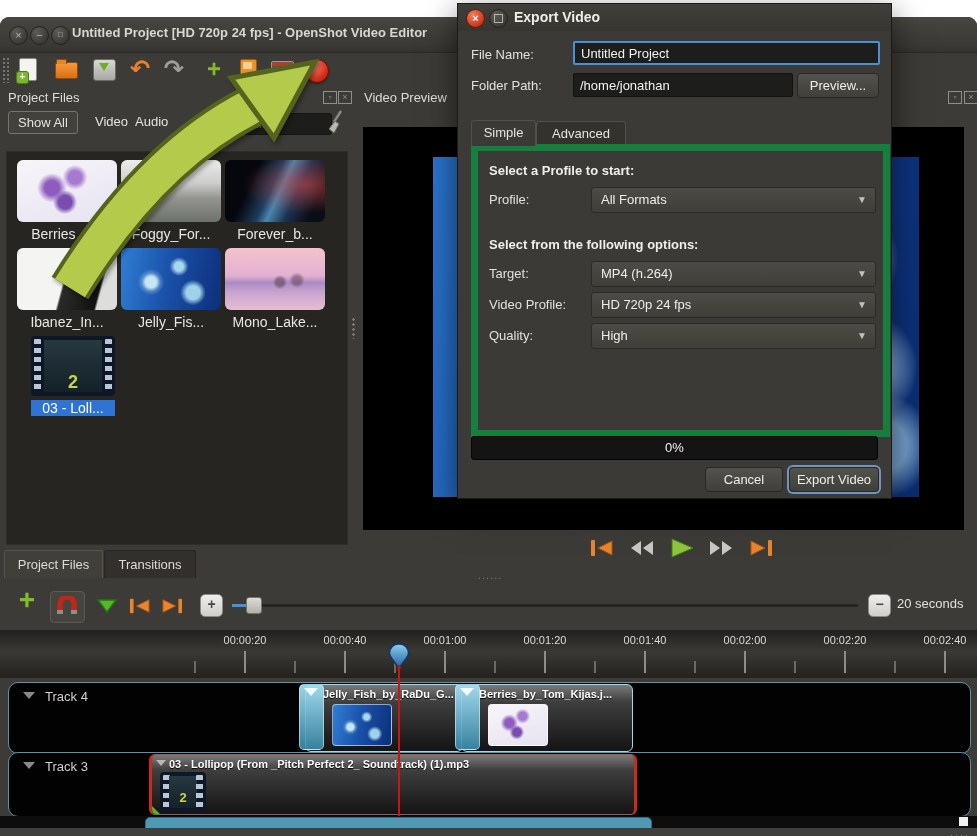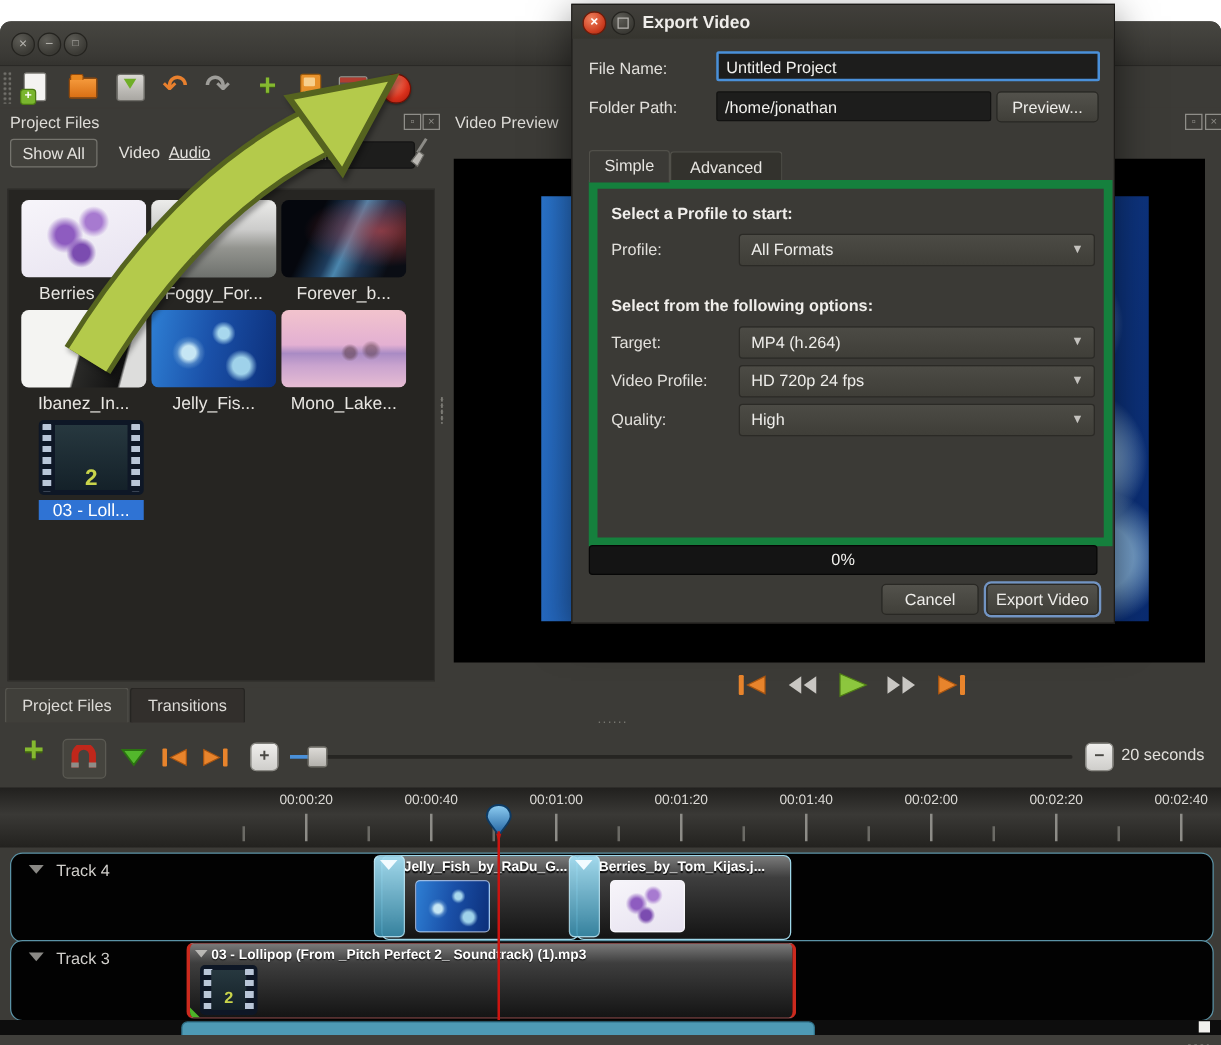--- a/index.html
+++ b/index.html
@@ -191,20 +191,21 @@
 </style>
 </head>
 <body>
 
 <div id="window">
 
   <div id="titlebar">
     <div class="winbtn" style="left:9px;">×</div>
     <div class="winbtn" style="left:30px;">−</div>
     <div class="winbtn" style="left:51px;font-size:8px;">□</div>
+    <div id="win-title">Untitled Project [HD 720p 24 fps] - OpenShot Video Editor</div>
   </div>
 
   <div id="toolbar">
     <div class="grip-v abs" style="left:2px;top:4px;"></div>
     <div class="tbtn" style="left:14px;">
       <div class="icon-page">
           <div class="icon-plus-badge">+</div>
         </div>
     </div>
     <div class="tbtn" style="left:52px;">
@@ -235,21 +236,21 @@
     </div>
   </div>
 
   <div id="left-panel">
     <div class="panel-header-label abs" style="left:8px;top:3px;">Project Files</div>
     <div class="mini-ic" style="left:323px;top:4px;">▫</div>
     <div class="mini-ic" style="left:338px;top:4px;">×</div>
 
     <div class="chipbtn chip-active abs" style="left:8px;top:24px;">Show All</div>
     <div class="chipbtn abs" style="left:86px;top:24px;">Video</div>
-    <div class="chipbtn abs" style="left:126px;top:24px;text-decoration:underline;">Audio</div>
+    <div class="chipbtn abs" style="left:126px;top:24px;">Audio</div>
     <div class="chipbtn abs" style="left:190px;top:24px;">Image</div>
     <input id="filter-input" placeholder="Filter" style="">
     <svg class="abs" style="left:326px;top:22px;" width="20" height="26" viewBox="0 0 20 26">
       <line x1="15" y1="2" x2="8" y2="13" stroke="#8b8a85" stroke-width="2.4"></line>
       <polygon points="9,12 13,15 8,24 3,20" fill="#b9b7b2" stroke="#6d6c67" stroke-width="1"></polygon>
     </svg>
 
     <div id="pf-list">
 
       <div class="thumb th-berries" style="left:10px;top:8px;"></div>

